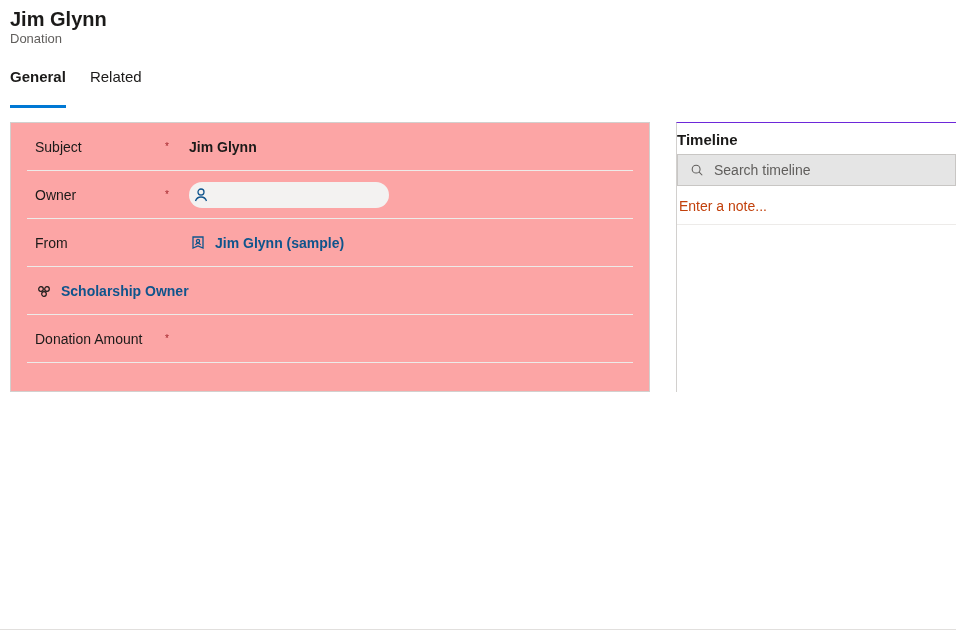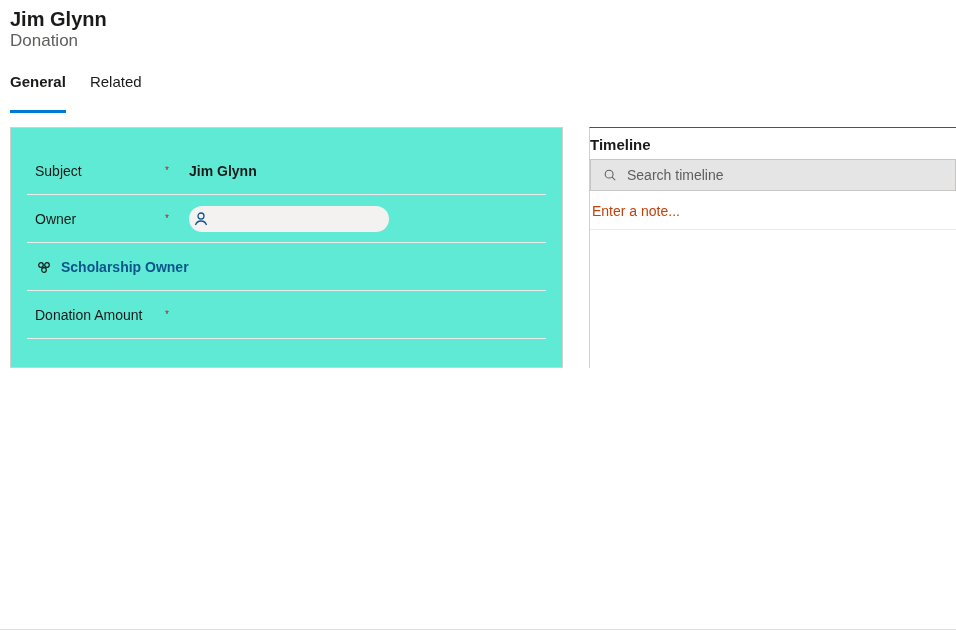--- a/index.html
+++ b/index.html
@@ -18,21 +18,21 @@
     }
     .header {
       padding: 8px 10px 4px 10px;
     }
     .record-title {
       font-size: 20px;
       font-weight: 600;
       color: #1b1a19;
     }
     .record-subtitle {
-      font-size: 17px;
+      font-size: 13px;
       color: #605e5c;
       margin-top: 0px;
     }
     .tabs {
       display: flex;
       gap: 24px;
       padding: 18px 10px 0 10px;
       border-bottom: 0px solid transparent;
     }
     .tab {
@@ -47,23 +47,23 @@
       font-weight: 600;
       border-bottom: 3px solid #0078d4;
     }
     .content-row {
       display: flex;
       gap: 26px;
       padding: 14px 0 0 10px;
     }
     .form-card {
       border: 1px solid #d2d0ce;
-      background: #5eead4;
-      width: 553px;
-      padding: 19px 16px 28px 16px;
+      background: #fca5a5;
+      width: 640px;
+      padding: 0 16px 28px 16px;
     }
     .form-row {
       display: flex;
       align-items: center;
       border-bottom: 1px solid #edebe9;
       min-height: 48px;
       padding: 6px 0;
     }
     .label-cell {
       flex: 0 0 154px;
@@ -202,20 +202,35 @@
             <svg viewBox="0 0 16 16" fill="none" stroke="#0f548c" stroke-width="1.3">
               <circle cx="8" cy="5" r="3"></circle>
               <path d="M2.5 14c1-3 3.5-4 5.5-4s4.5 1 5.5 4"></path>
             </svg>
           </span>
           <span></span>
         </span>
       </div>
     </div>
 
+    <div class="form-row">
+      <div class="label-cell">
+        <span>From</span>
+      </div>
+      <div class="value-cell">
+        <span class="icon">
+          <svg viewBox="0 0 16 16" fill="none" stroke="#0f548c" stroke-width="1.3">
+            <path d="M3 2h10v11l-5-2-5 2V2z"></path>
+            <circle cx="8" cy="6" r="1.6"></circle>
+            <path d="M5.5 10c.6-1.2 1.7-1.8 2.5-1.8s1.9.6 2.5 1.8"></path>
+          </svg>
+        </span>
+        <span class="link-value">Jim Glynn (sample)</span>
+      </div>
+    </div>
 
     <div class="form-row">
       <div class="value-cell">
         <span class="icon">
           <svg viewBox="0 0 16 16" fill="none" stroke="#1b1a19" stroke-width="1.2">
             <circle cx="5" cy="6" r="2.3"></circle>
             <circle cx="11" cy="6" r="2.3"></circle>
             <circle cx="8" cy="11" r="2.3"></circle>
           </svg>
         </span>

